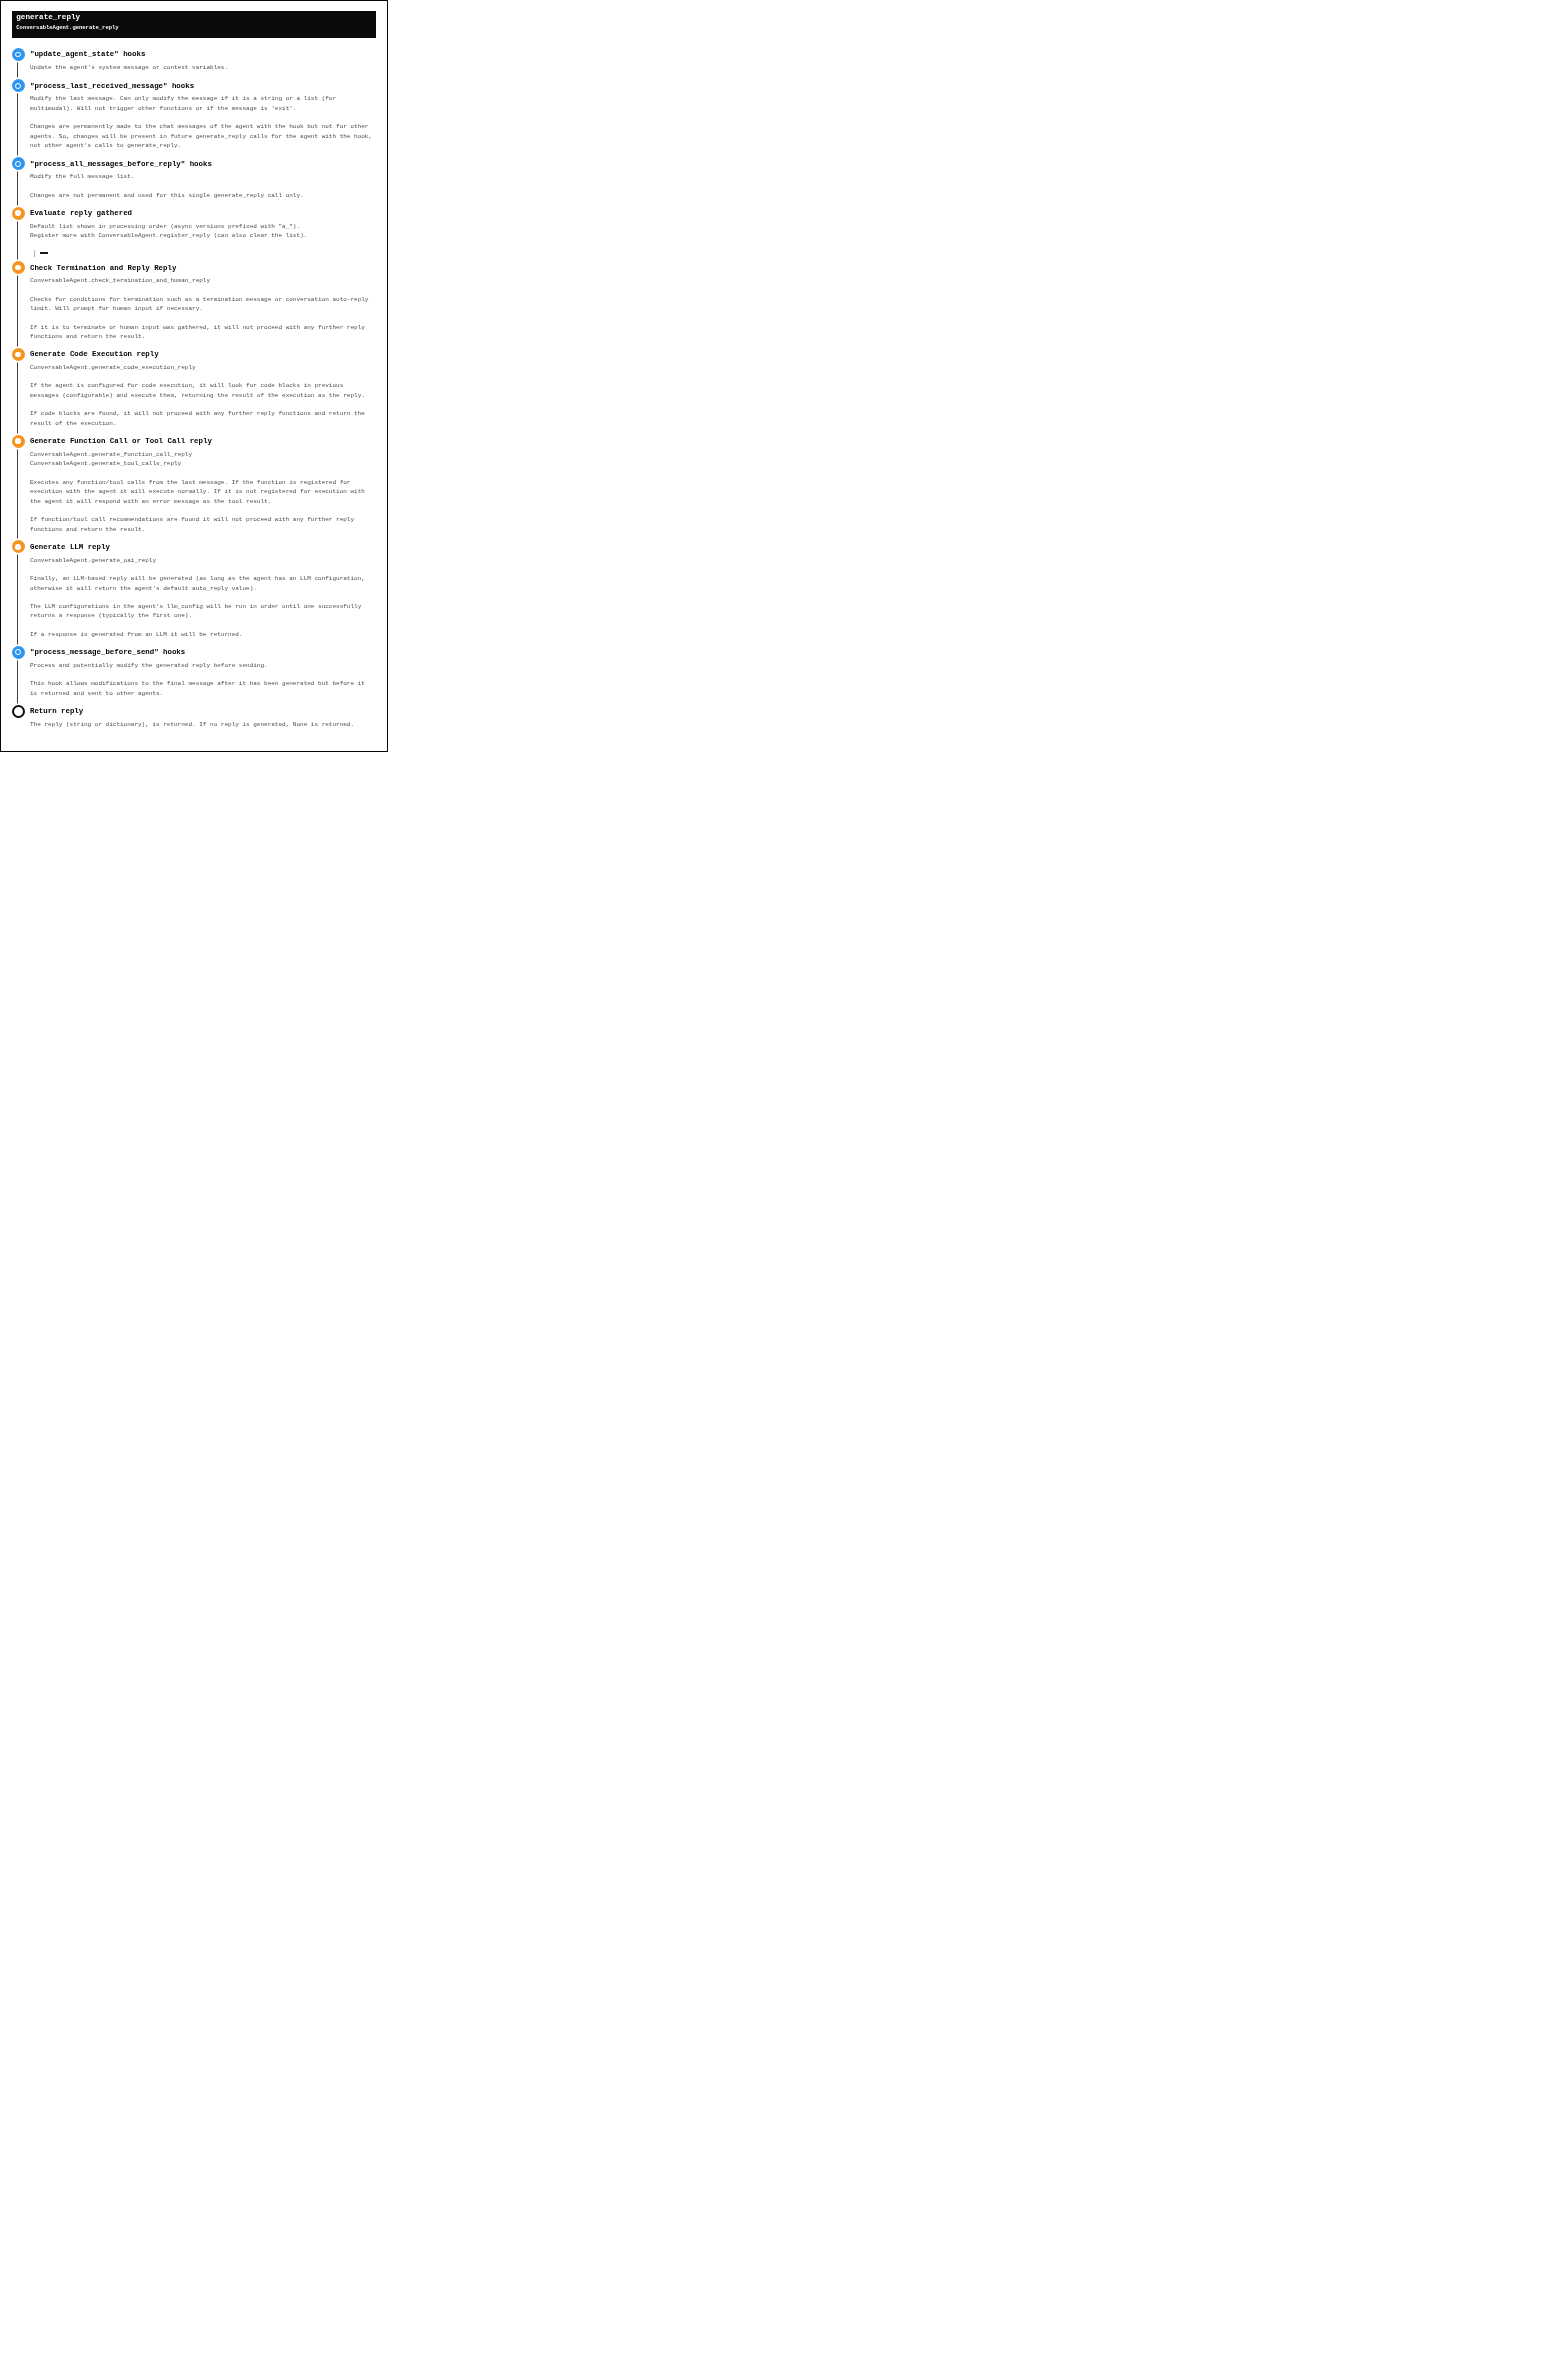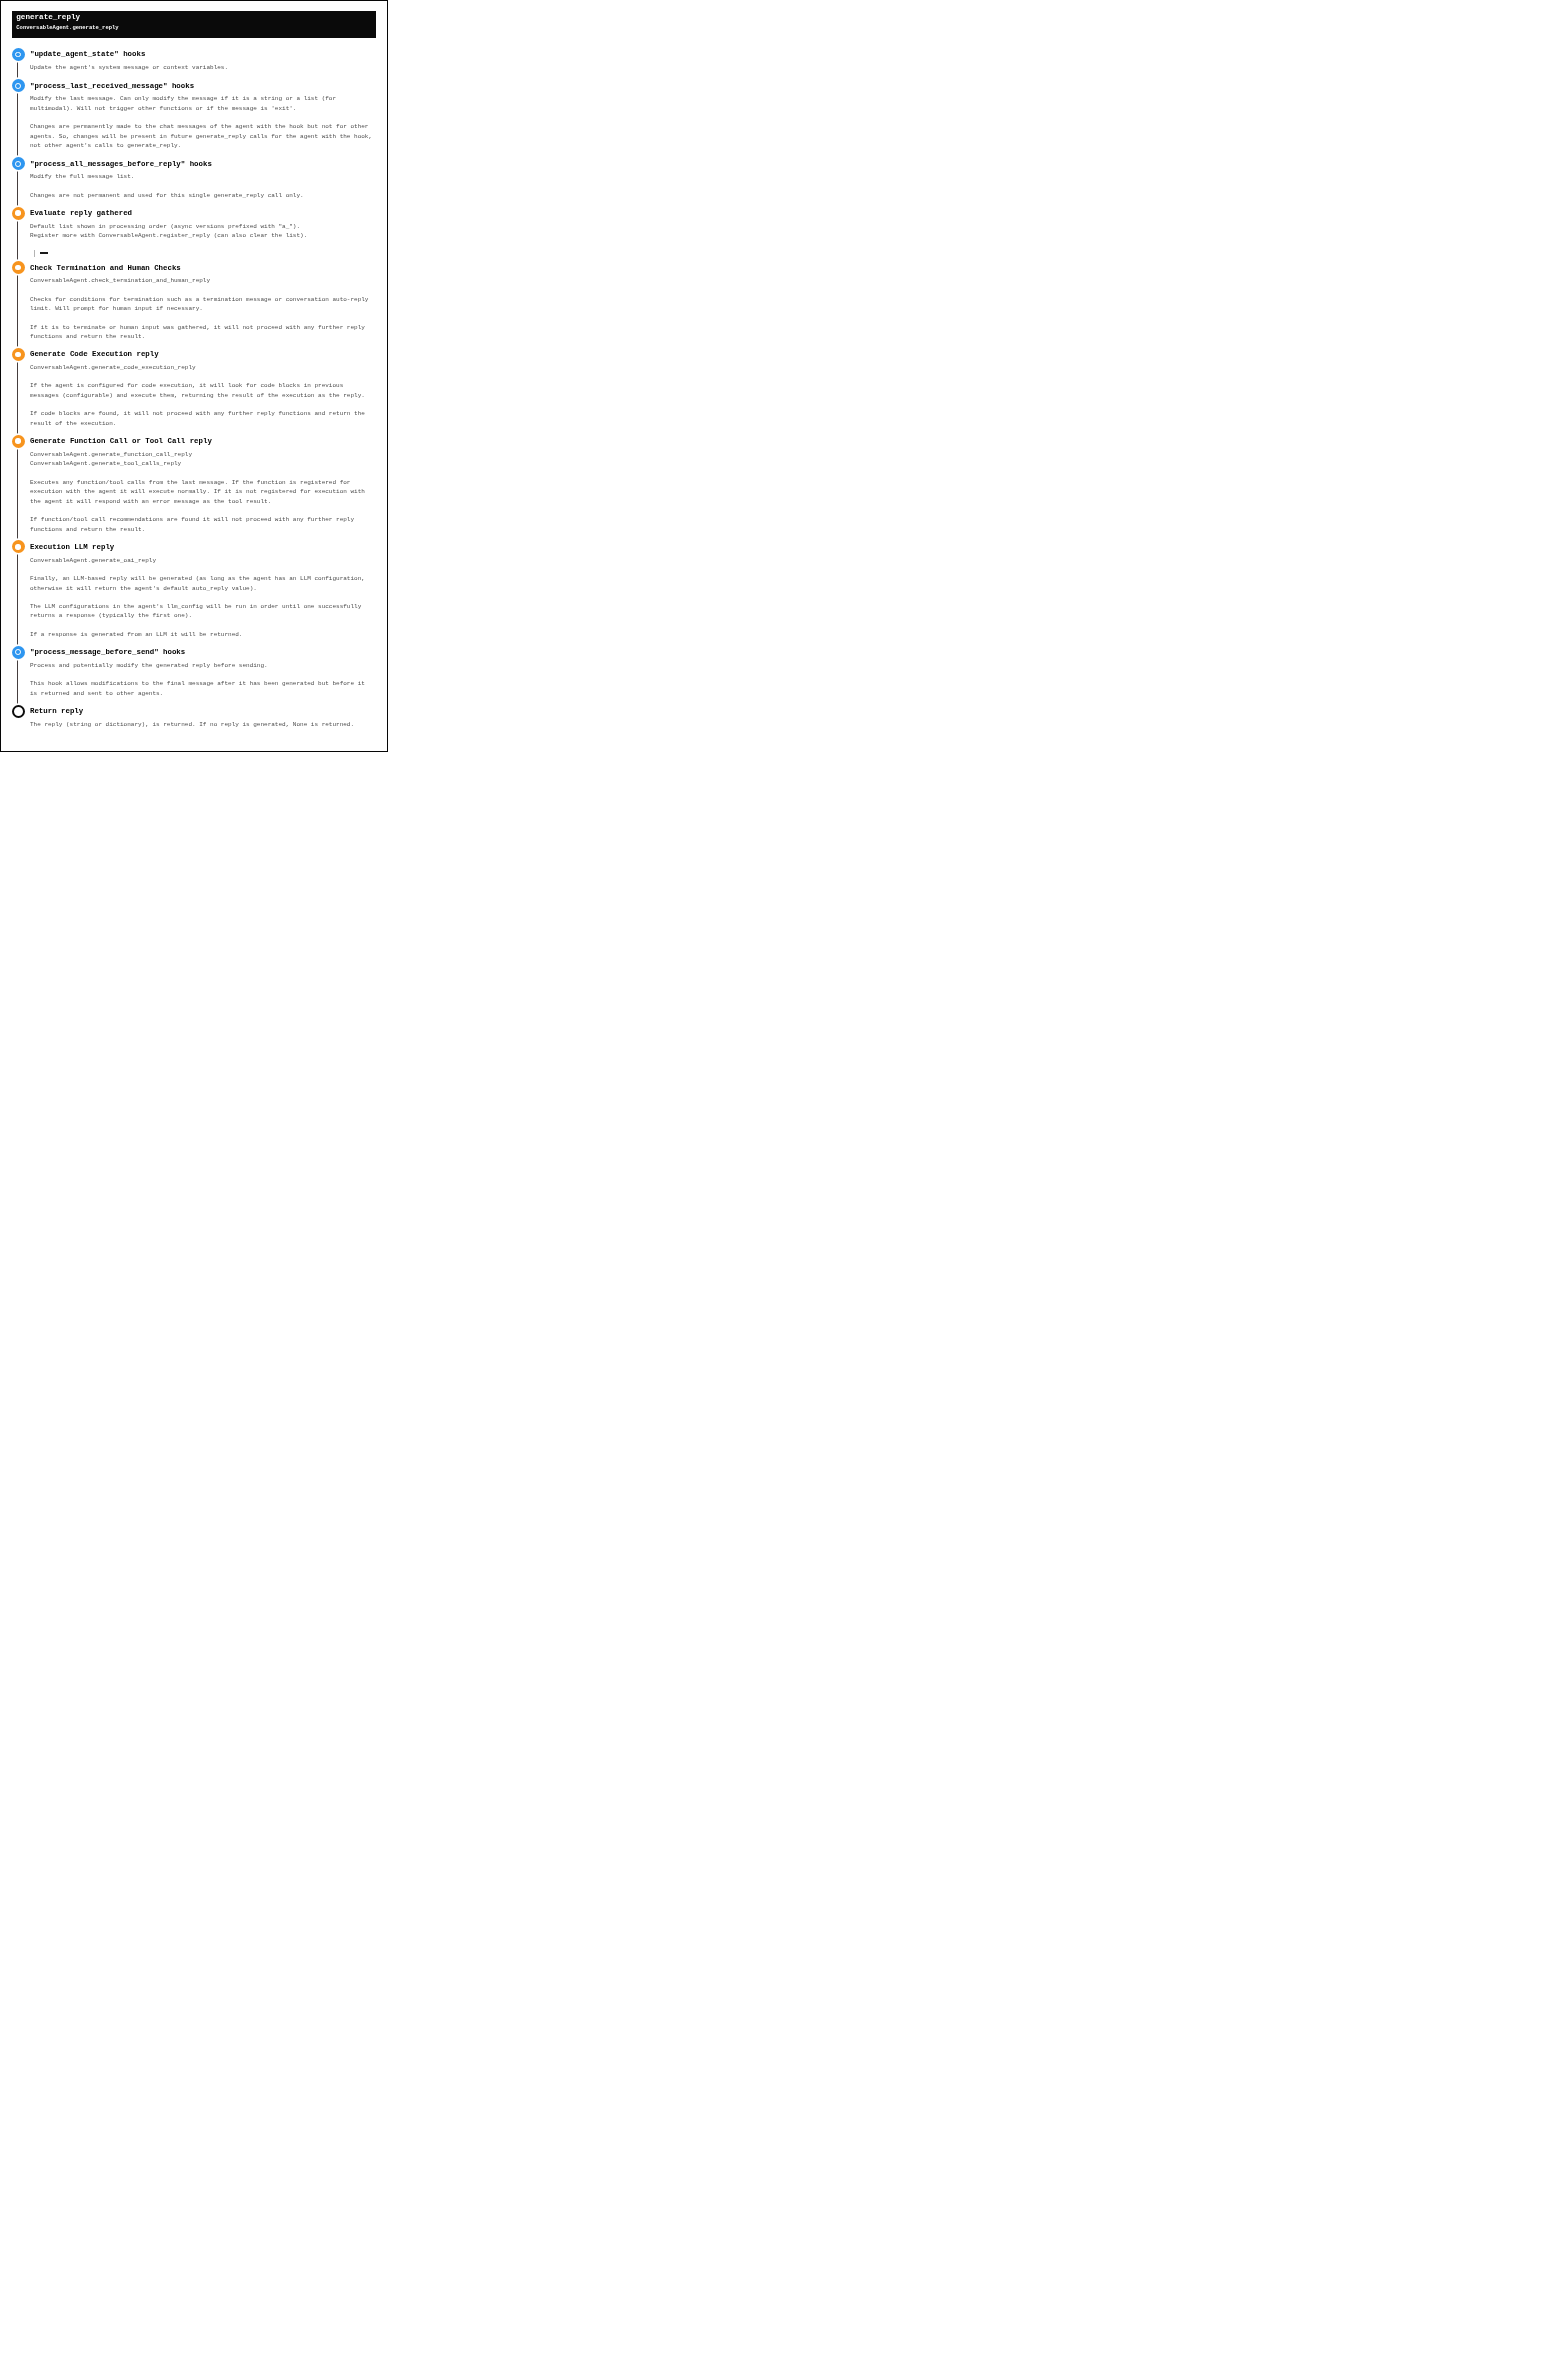--- a/index.html
+++ b/index.html
@@ -102,21 +102,21 @@
           <p>Default list shown in processing order (async versions prefixed with "a_").
 Register more with ConversableAgent.register_reply (can also clear the list).</p>
         </div>
     <div class="sub-branch">
       <span class="dash"></span>
     </div>
   </section>
 
   <section class="step">
     <span class="marker orange"></span>
-    <h3 class="step-title">Check Termination and Human Checks</h3>
+    <h3 class="step-title">Check Termination and Reply Reply</h3>
     <div class="step-code">ConversableAgent.check_termination_and_human_reply</div>
     <div class="step-paragraphs">
           <p>Checks for conditions for termination such as a termination message or conversation auto-reply limit. Will prompt for human input if necessary.</p>
           <p>If it is to terminate or human input was gathered, it will not proceed with any further reply functions and return the result.</p>
         </div>
 
   </section>
 
   <section class="step">
     <span class="marker orange"></span>
@@ -136,21 +136,21 @@
 ConversableAgent.generate_tool_calls_reply</div>
     <div class="step-paragraphs">
           <p>Executes any function/tool calls from the last message. If the function is registered for execution with the agent it will execute normally. If it is not registered for execution with the agent it will respond with an error message as the tool result.</p>
           <p>If function/tool call recommendations are found it will not proceed with any further reply functions and return the result.</p>
         </div>
 
   </section>
 
   <section class="step">
     <span class="marker orange"></span>
-    <h3 class="step-title">Execution LLM reply</h3>
+    <h3 class="step-title">Generate LLM reply</h3>
     <div class="step-code">ConversableAgent.generate_oai_reply</div>
     <div class="step-paragraphs">
           <p>Finally, an LLM-based reply will be generated (as long as the agent has an LLM configuration, otherwise it will return the agent's default auto_reply value).</p>
           <p>The LLM configurations in the agent's llm_config will be run in order until one successfully returns a response (typically the first one).</p>
           <p>If a response is generated from an LLM it will be returned.</p>
         </div>
 
   </section>
 
   <section class="step">

